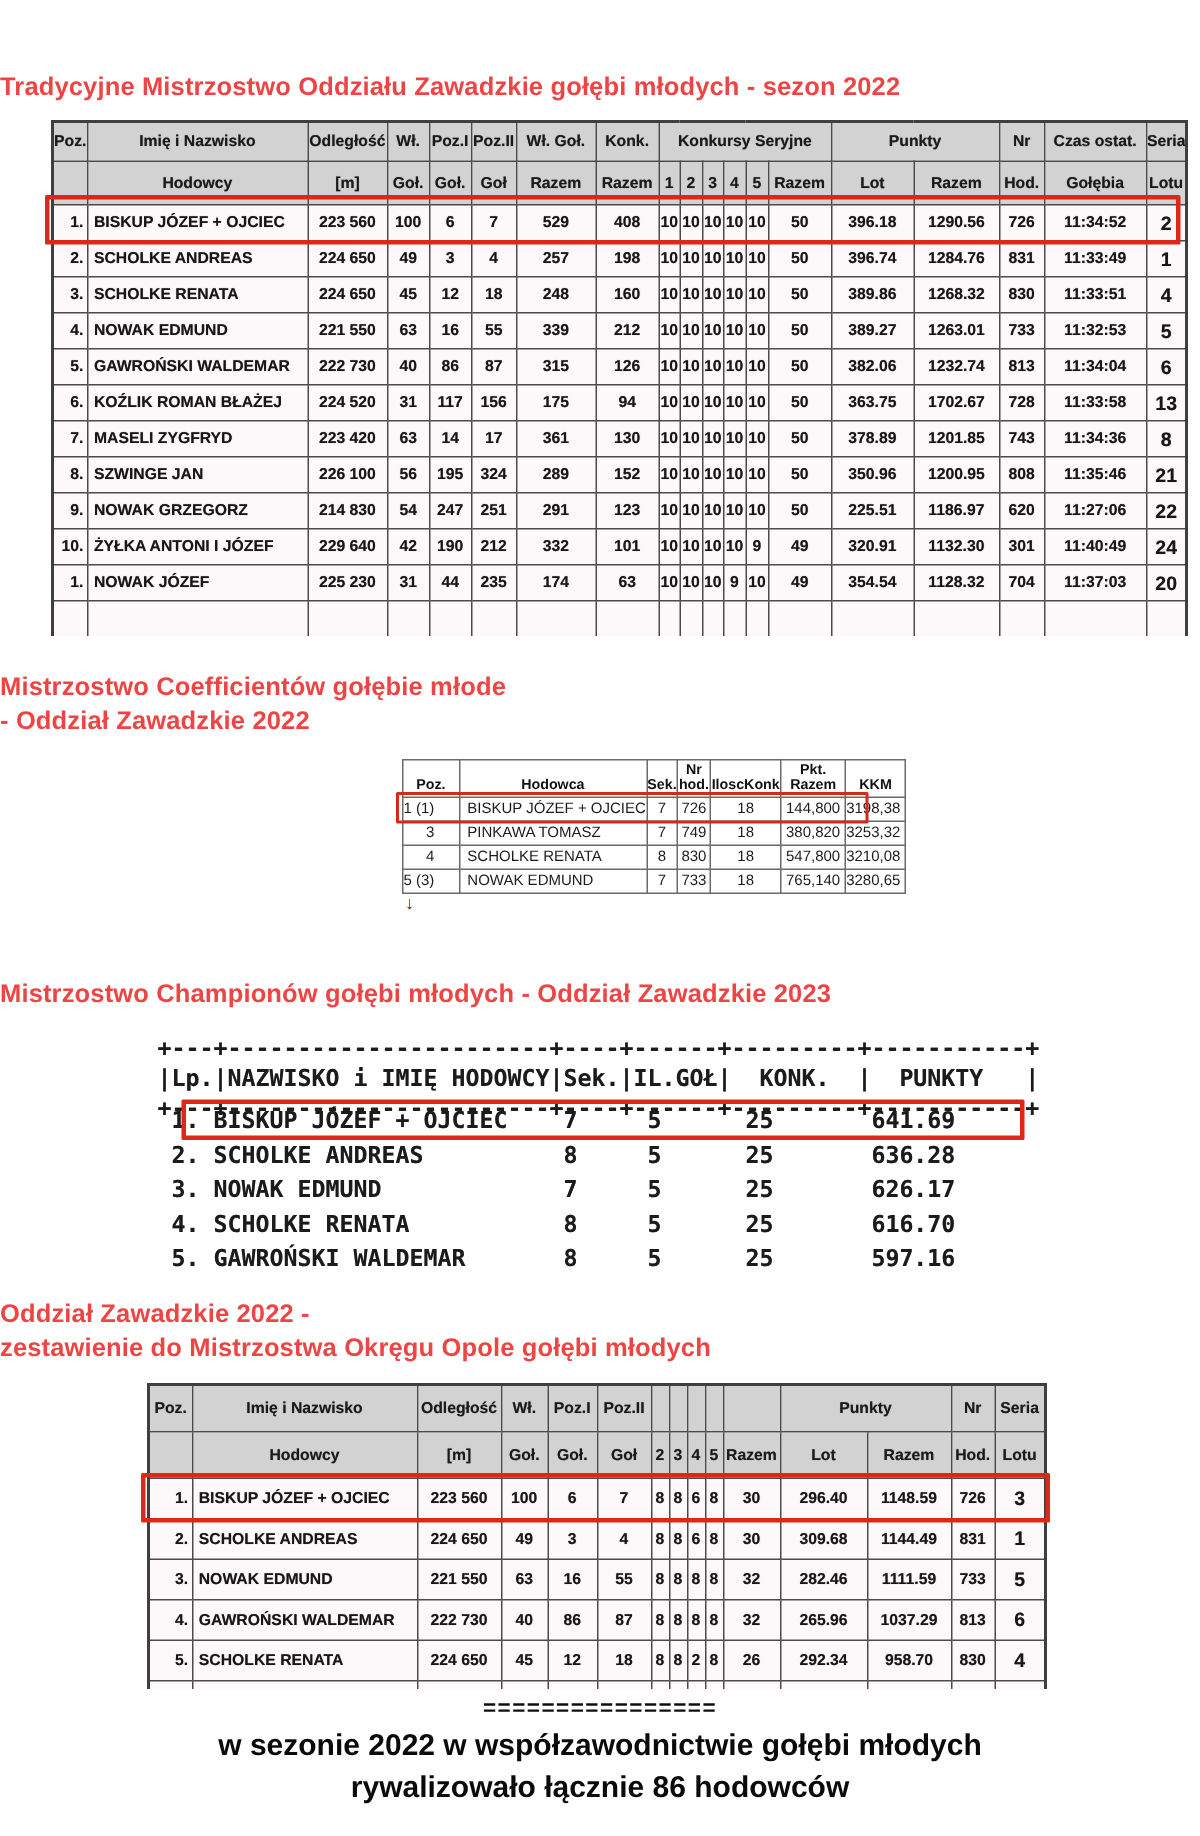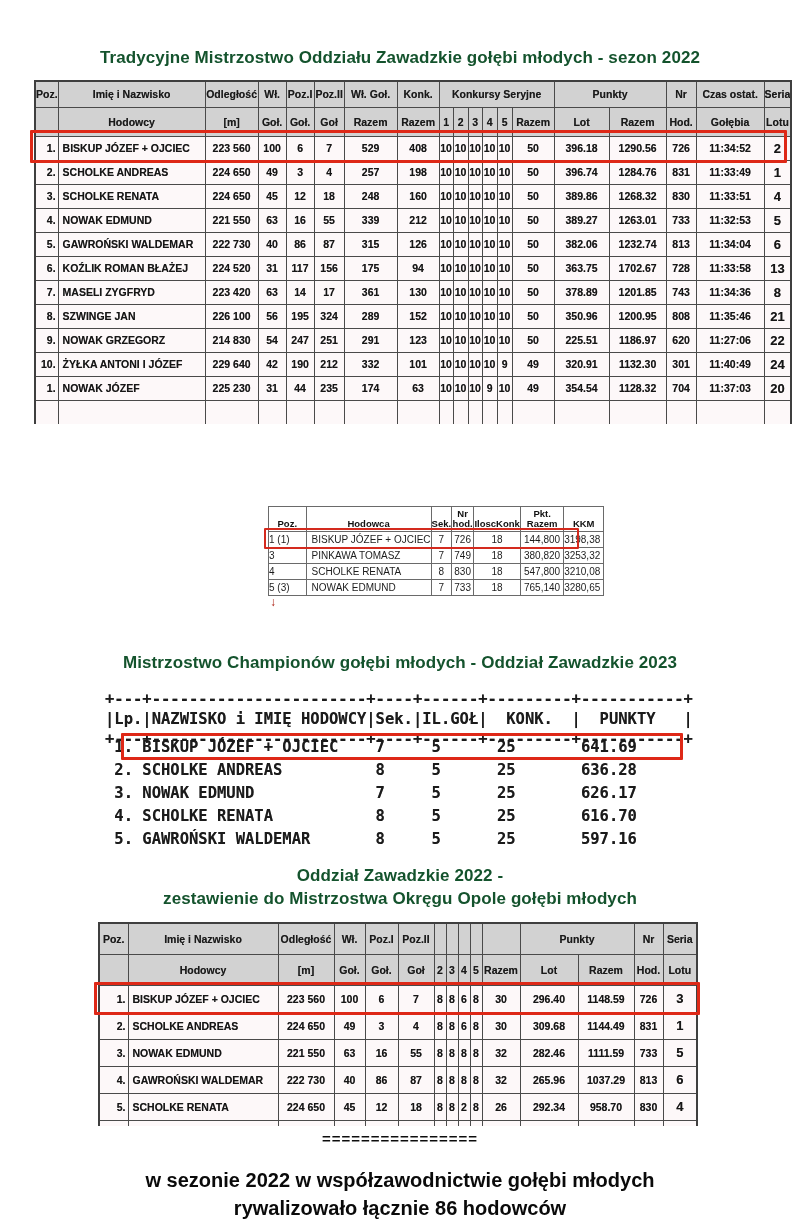--- a/index.html
+++ b/index.html
@@ -7,22 +7,22 @@
     --accent-red2:#d42a1e;
     --header-gray:#d2d2d2;
     --cell-tint:#fdf8f9;
     --arrow-red:#a81508;
     --ink:#161616;
   }
   *{margin:0;padding:0;box-sizing:border-box;}
   body{background:#ffffff;font-family:"Liberation Sans",sans-serif;color:var(--ink);}
   #page{position:relative;width:800px;height:1224px;background:#ffffff;overflow:hidden;}
 
-  .title{position:absolute;left:0;width:800px;text-align:center;font-weight:700;
-         font-size:17px;color:#14532d;letter-spacing:0.1px;}
+  .title{position:absolute;left:0;width:800px;font-weight:700;
+         font-size:17px;color:#ef4444;letter-spacing:0.1px;}
   .title .tline{display:block;line-height:23px;}
 
   
   table.scan{border-collapse:collapse;table-layout:fixed;background:var(--cell-tint);
              border:2px solid #3f3f3f;border-bottom:none;}
   table.scan th,table.scan td{border:1px solid #4a4a4a;overflow:hidden;white-space:nowrap;
              text-align:center;vertical-align:middle;
              text-shadow:0 0 0.5px rgba(20,20,20,.55);}
   table.scan thead th{background:var(--header-gray);font-weight:700;font-size:10.5px;color:#1a1a1a;}
   table.scan tbody td{font-size:10.5px;font-weight:700;color:#161616;}
@@ -46,21 +46,21 @@
 
   
   #t2wrap{position:absolute;left:268px;top:506px;}
   table.crisp{border-collapse:collapse;table-layout:fixed;background:#ffffff;border:1px solid #555;}
   table.crisp th,table.crisp td{border:1px solid #6a6a6a;overflow:hidden;white-space:nowrap;
       font-size:10px;text-align:center;vertical-align:middle;color:#1c1c1c;}
   table.crisp thead th{font-weight:700;font-size:9.5px;height:25px;vertical-align:bottom;
       padding-bottom:2px;color:#111;}
   table.crisp thead th .stack{display:block;line-height:10px;}
   table.crisp tbody td{height:16px;}
-  #t2 tbody td:nth-child(1){text-align:left;padding-right:16px;}
+  #t2 tbody td:nth-child(1){text-align:right;padding-right:16px;}
   #t2 tbody td:nth-child(2){text-align:left;padding-left:5px;}
   #t2 tbody td:nth-child(6),#t2 tbody td:nth-child(7){text-align:right;padding-right:3px;}
 
   
   pre.ascii{position:absolute;font-family:"DejaVu Sans Mono",monospace;
       font-weight:600;color:#1b1b1b;font-size:15.5px;
       text-shadow:0 0 0.4px rgba(20,20,20,.5);}
   #t3head{left:105px;top:689px;line-height:20px;}
   #t3rows{left:105px;top:736px;line-height:23px;}
 
@@ -71,21 +71,21 @@
   #box3{left:121px;top:733px;width:562px;height:27px;}
   #box4{left:94px;top:982px;width:606px;height:33px;}
 
   #t2arrow{position:absolute;left:270px;top:596px;color:var(--arrow-red);
       font-size:12px;font-weight:800;line-height:12px;}
 
   
   #sep{position:absolute;left:0;top:1130px;width:800px;text-align:center;
       font-weight:800;font-size:15px;letter-spacing:1px;color:#0c0c0c;}
   #footer{position:absolute;left:0;top:1150px;width:800px;text-align:center;
-      font-weight:700;font-size:20px;color:#0a0a0a;margin-top:16px;}
+      font-weight:700;font-size:20px;color:#0a0a0a;}
   #footer .fline{display:block;line-height:28px;}
 </style>
 </head>
 <body>
 
 <div id="page">
 
   <div class="title" style="top:46px">
     <span class="tline">Tradycyjne Mistrzostwo Oddziału Zawadzkie gołębi młodych - sezon 2022</span>
   </div>
@@ -405,20 +405,22 @@
             <td></td>
             <td></td>
             <td></td>
           </tr>
       </tbody>
     </table>
   </div>
   <div id="box1" class="red-box"></div>
 
   <div class="title" style="top:446px">
+    <span class="tline">Mistrzostwo Coefficientów gołębie młode</span>
+    <span class="tline">- Oddział Zawadzkie 2022</span>
   </div>
 
   <div id="t2wrap">
     <table id="t2" class="crisp">
       <colgroup>
         <col style="width:27px">
           <col style="width:108px">
           <col style="width:20px">
           <col style="width:22px">
         <col style="width:47px">

